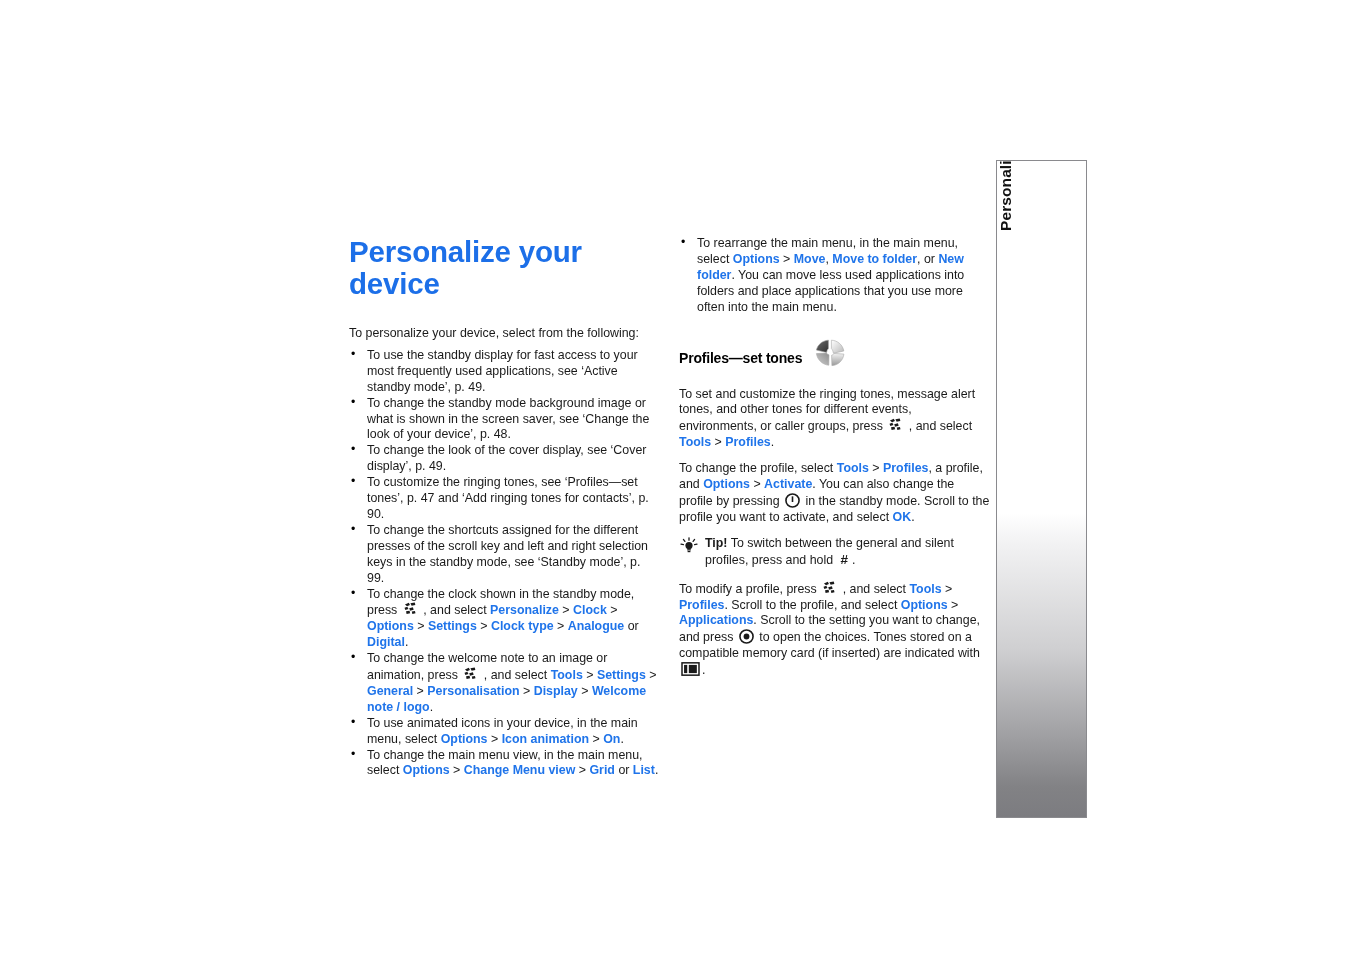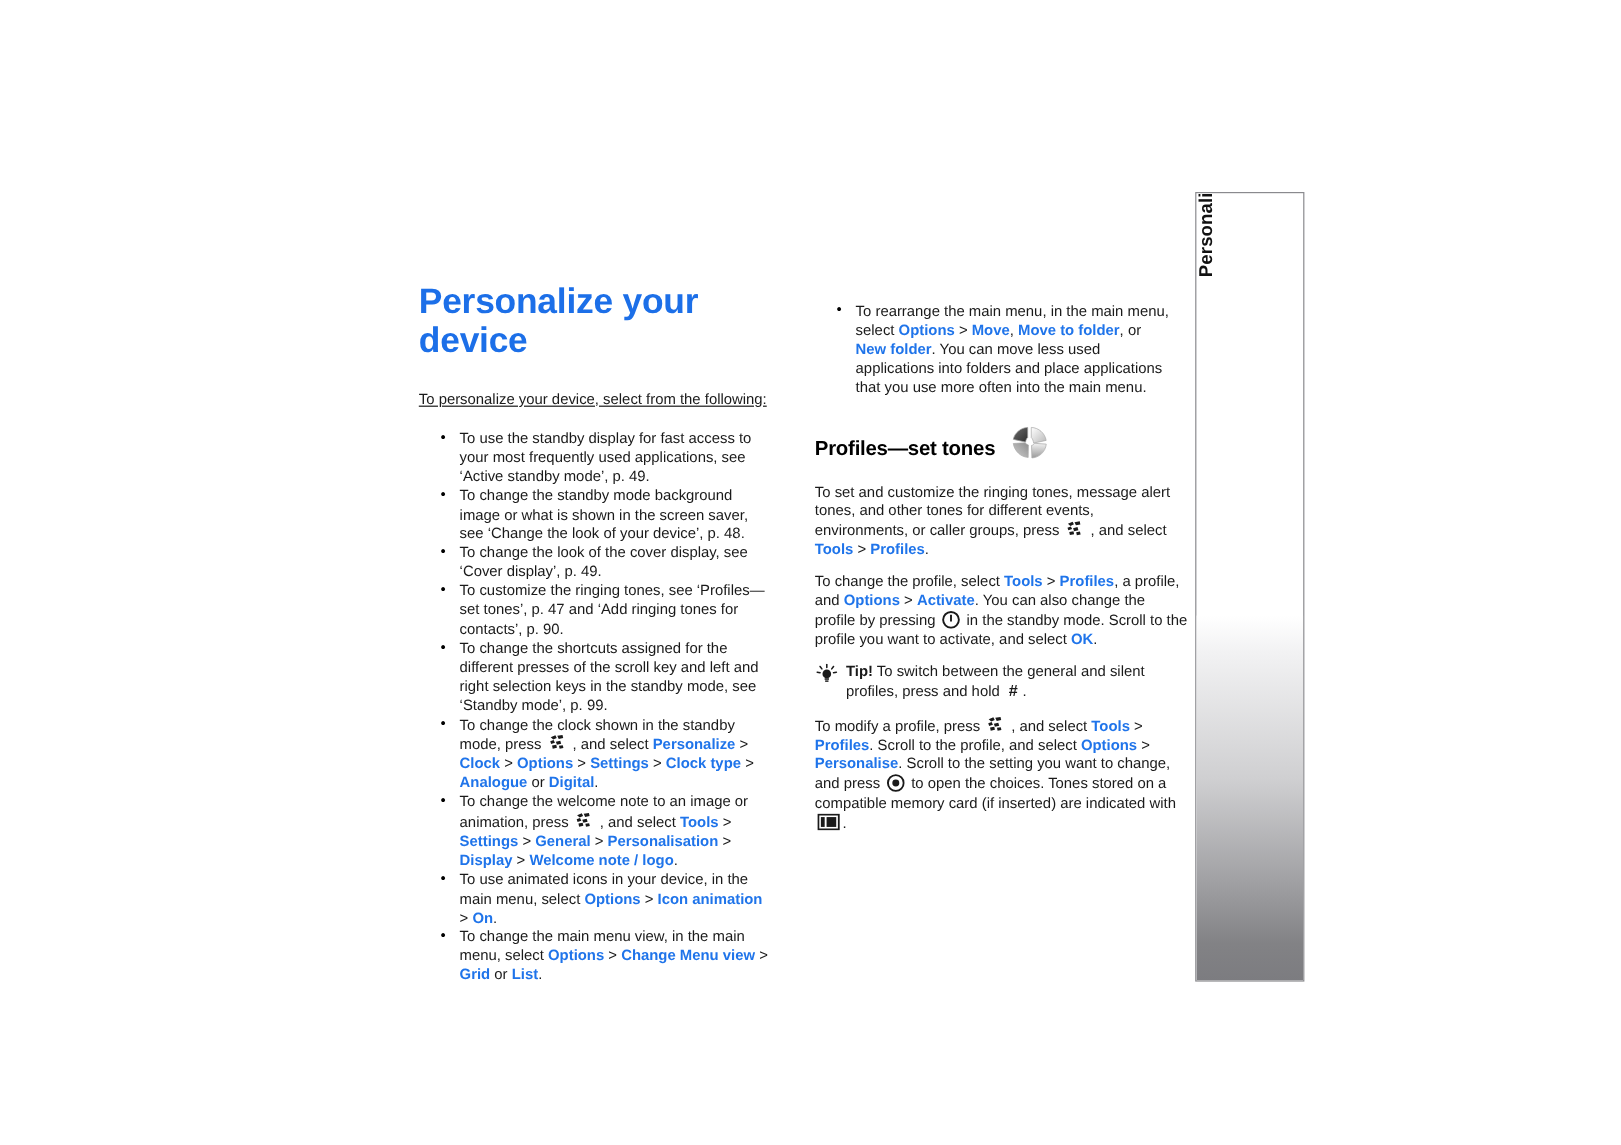--- a/index.html
+++ b/index.html
@@ -31,43 +31,43 @@
 
   h1.title {
     margin: 0 0 26px 0;
     font-size: 29.5px;
     line-height: 32px;
     font-weight: bold;
     color: #1c6fe8;
     letter-spacing: -0.2px;
   }
 
-  .lede { margin: 0 0 6px 0; text-decoration: underline; }
-
-  ul.bullets { margin: 16px; padding: 0; list-style: none; }
+  .lede { margin: 0 0 6px 0; }
+
+  ul.bullets { margin: 0; padding: 0; list-style: none; }
   ul.bullets li {
     position: relative;
     padding-left: 18px;
     margin-bottom: 0px;
   }
   ul.bullets li::before {
     content: "\2022";
     position: absolute;
     left: 2px;
     top: -1px;
     font-size: 12.4px;
     color: #000;
   }
 
   .lnk { color: #1f74ea; font-weight: bold; }
   .sep { color: #1a1a1a; }
 
   h2.subhead {
     margin: 22px 0 10px 0;
-    font-size: 17px;
+    font-size: 14px;
     line-height: 24px;
     font-weight: bold;
     color: #000000;
     letter-spacing: -0.2px;
   }
   h2.subhead .ico-profiles { vertical-align: -7px; margin-left: 7px; }
 
   p.para { margin: 0 0 10px 0; }
 
   
@@ -312,21 +312,21 @@
           <path d="M1 2.6 L5.2 0.8 L6.4 3.1 L3.3 4.6 Z" fill="#1a1a1a"></path>
           <path d="M0.6 6.1 L3.6 5.0 L4.8 7.4 L1.4 8.5 Z" fill="#1a1a1a"></path>
           <path d="M6.9 1.2 L11.6 0.4 L12.2 3.3 L8.2 4.0 Z" fill="#1a1a1a"></path>
           <path d="M5.6 6.6 L9.6 5.6 L10.4 8.4 L6.6 9.3 Z" fill="#1a1a1a"></path>
           <path d="M2.2 10.0 L6.0 9.3 L6.6 12.0 L2.8 12.8 Z" fill="#1a1a1a"></path>
           <path d="M8.4 10.2 L11.8 9.6 L12.4 12.2 L9.0 12.9 Z" fill="#1a1a1a"></path>
         </svg>
       </span>
       <span>, and select</span>
       <span class="lnk">Tools</span><span class="sep"> &gt; </span><span class="lnk">Profiles</span><span>. Scroll to the profile, and select</span>
-      <span class="lnk">Options</span><span class="sep"> &gt; </span><span class="lnk">Personalise</span><span>. Scroll to the setting you want to change, and press</span>
+      <span class="lnk">Options</span><span class="sep"> &gt; </span><span class="lnk">Applications</span><span>. Scroll to the setting you want to change, and press</span>
       <span class="ico ico-key">
         <svg viewBox="0 0 16 16" width="15" height="15">
           <circle cx="8" cy="8" r="7" fill="none" stroke="#1a1a1a" stroke-width="1.7"></circle>
           <circle cx="8" cy="8" r="3.1" fill="#1a1a1a"></circle>
         </svg>
       </span>
       <span>to open the choices. Tones stored on a compatible memory card (if inserted) are indicated with</span>
       <span class="ico ico-card">
         <svg viewBox="0 0 20 15" width="19" height="14">
           <rect x="0.9" y="0.9" width="18.2" height="13.2" fill="#ffffff" stroke="#1a1a1a" stroke-width="1.6"></rect>

